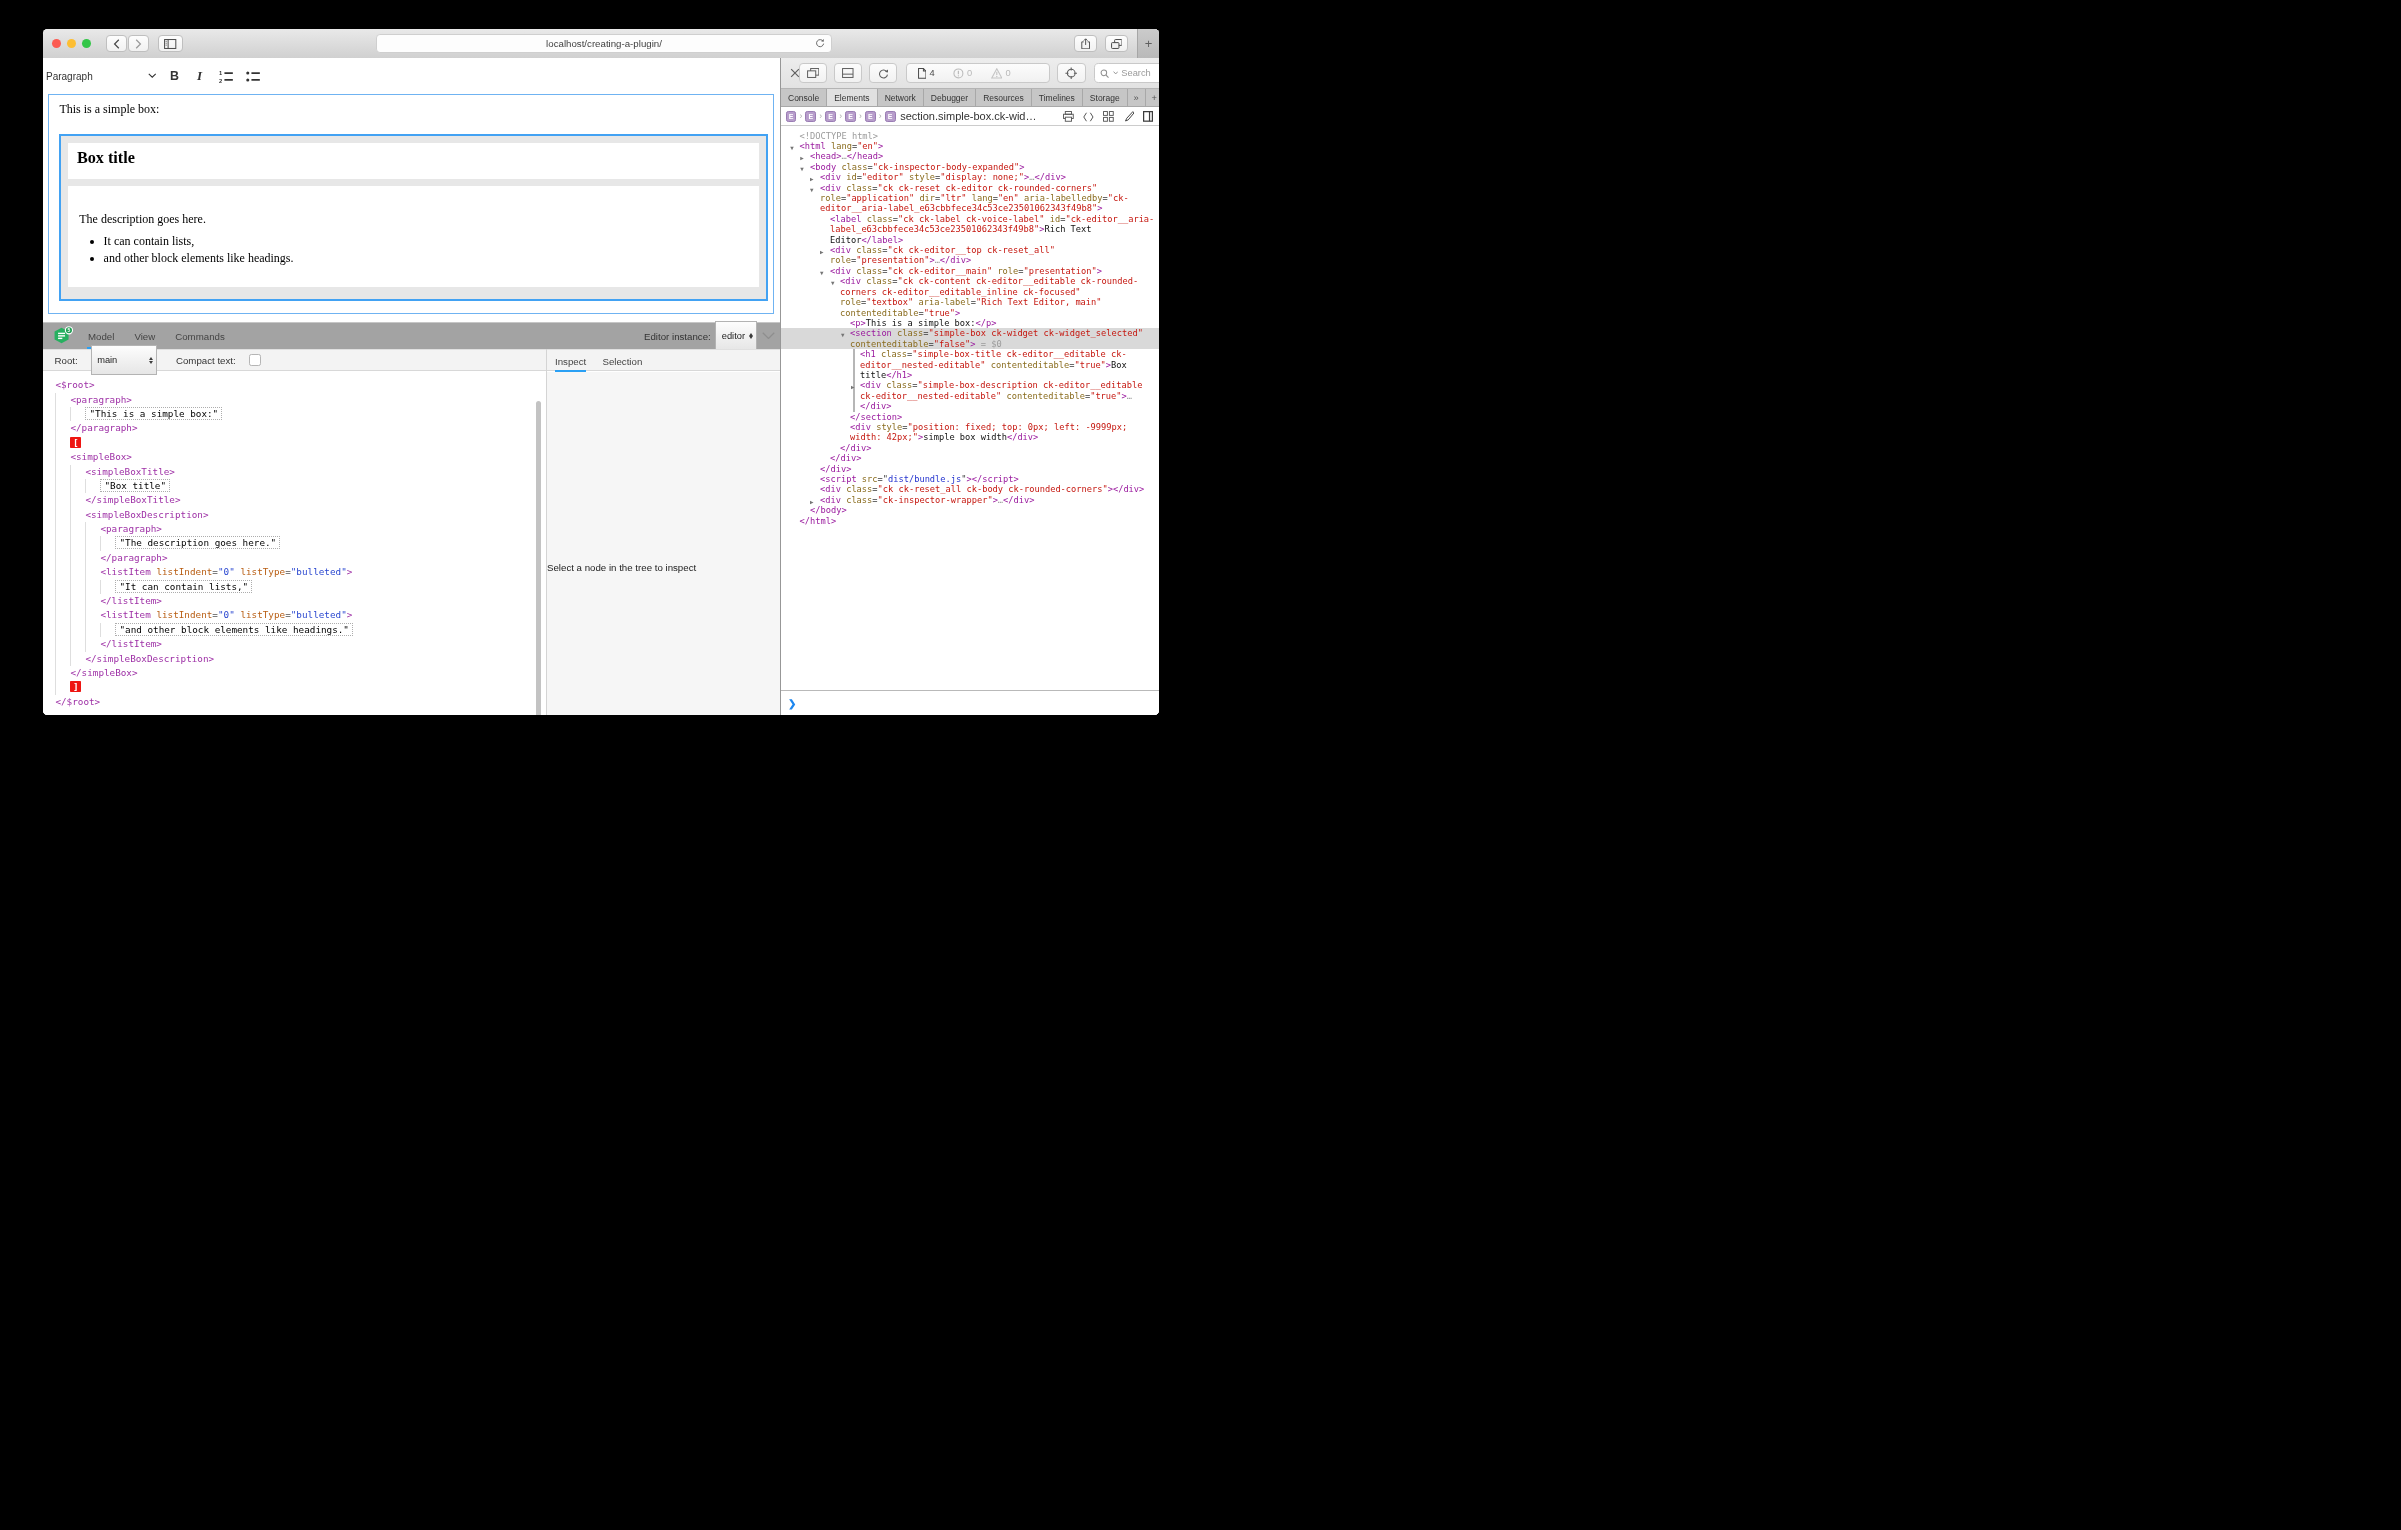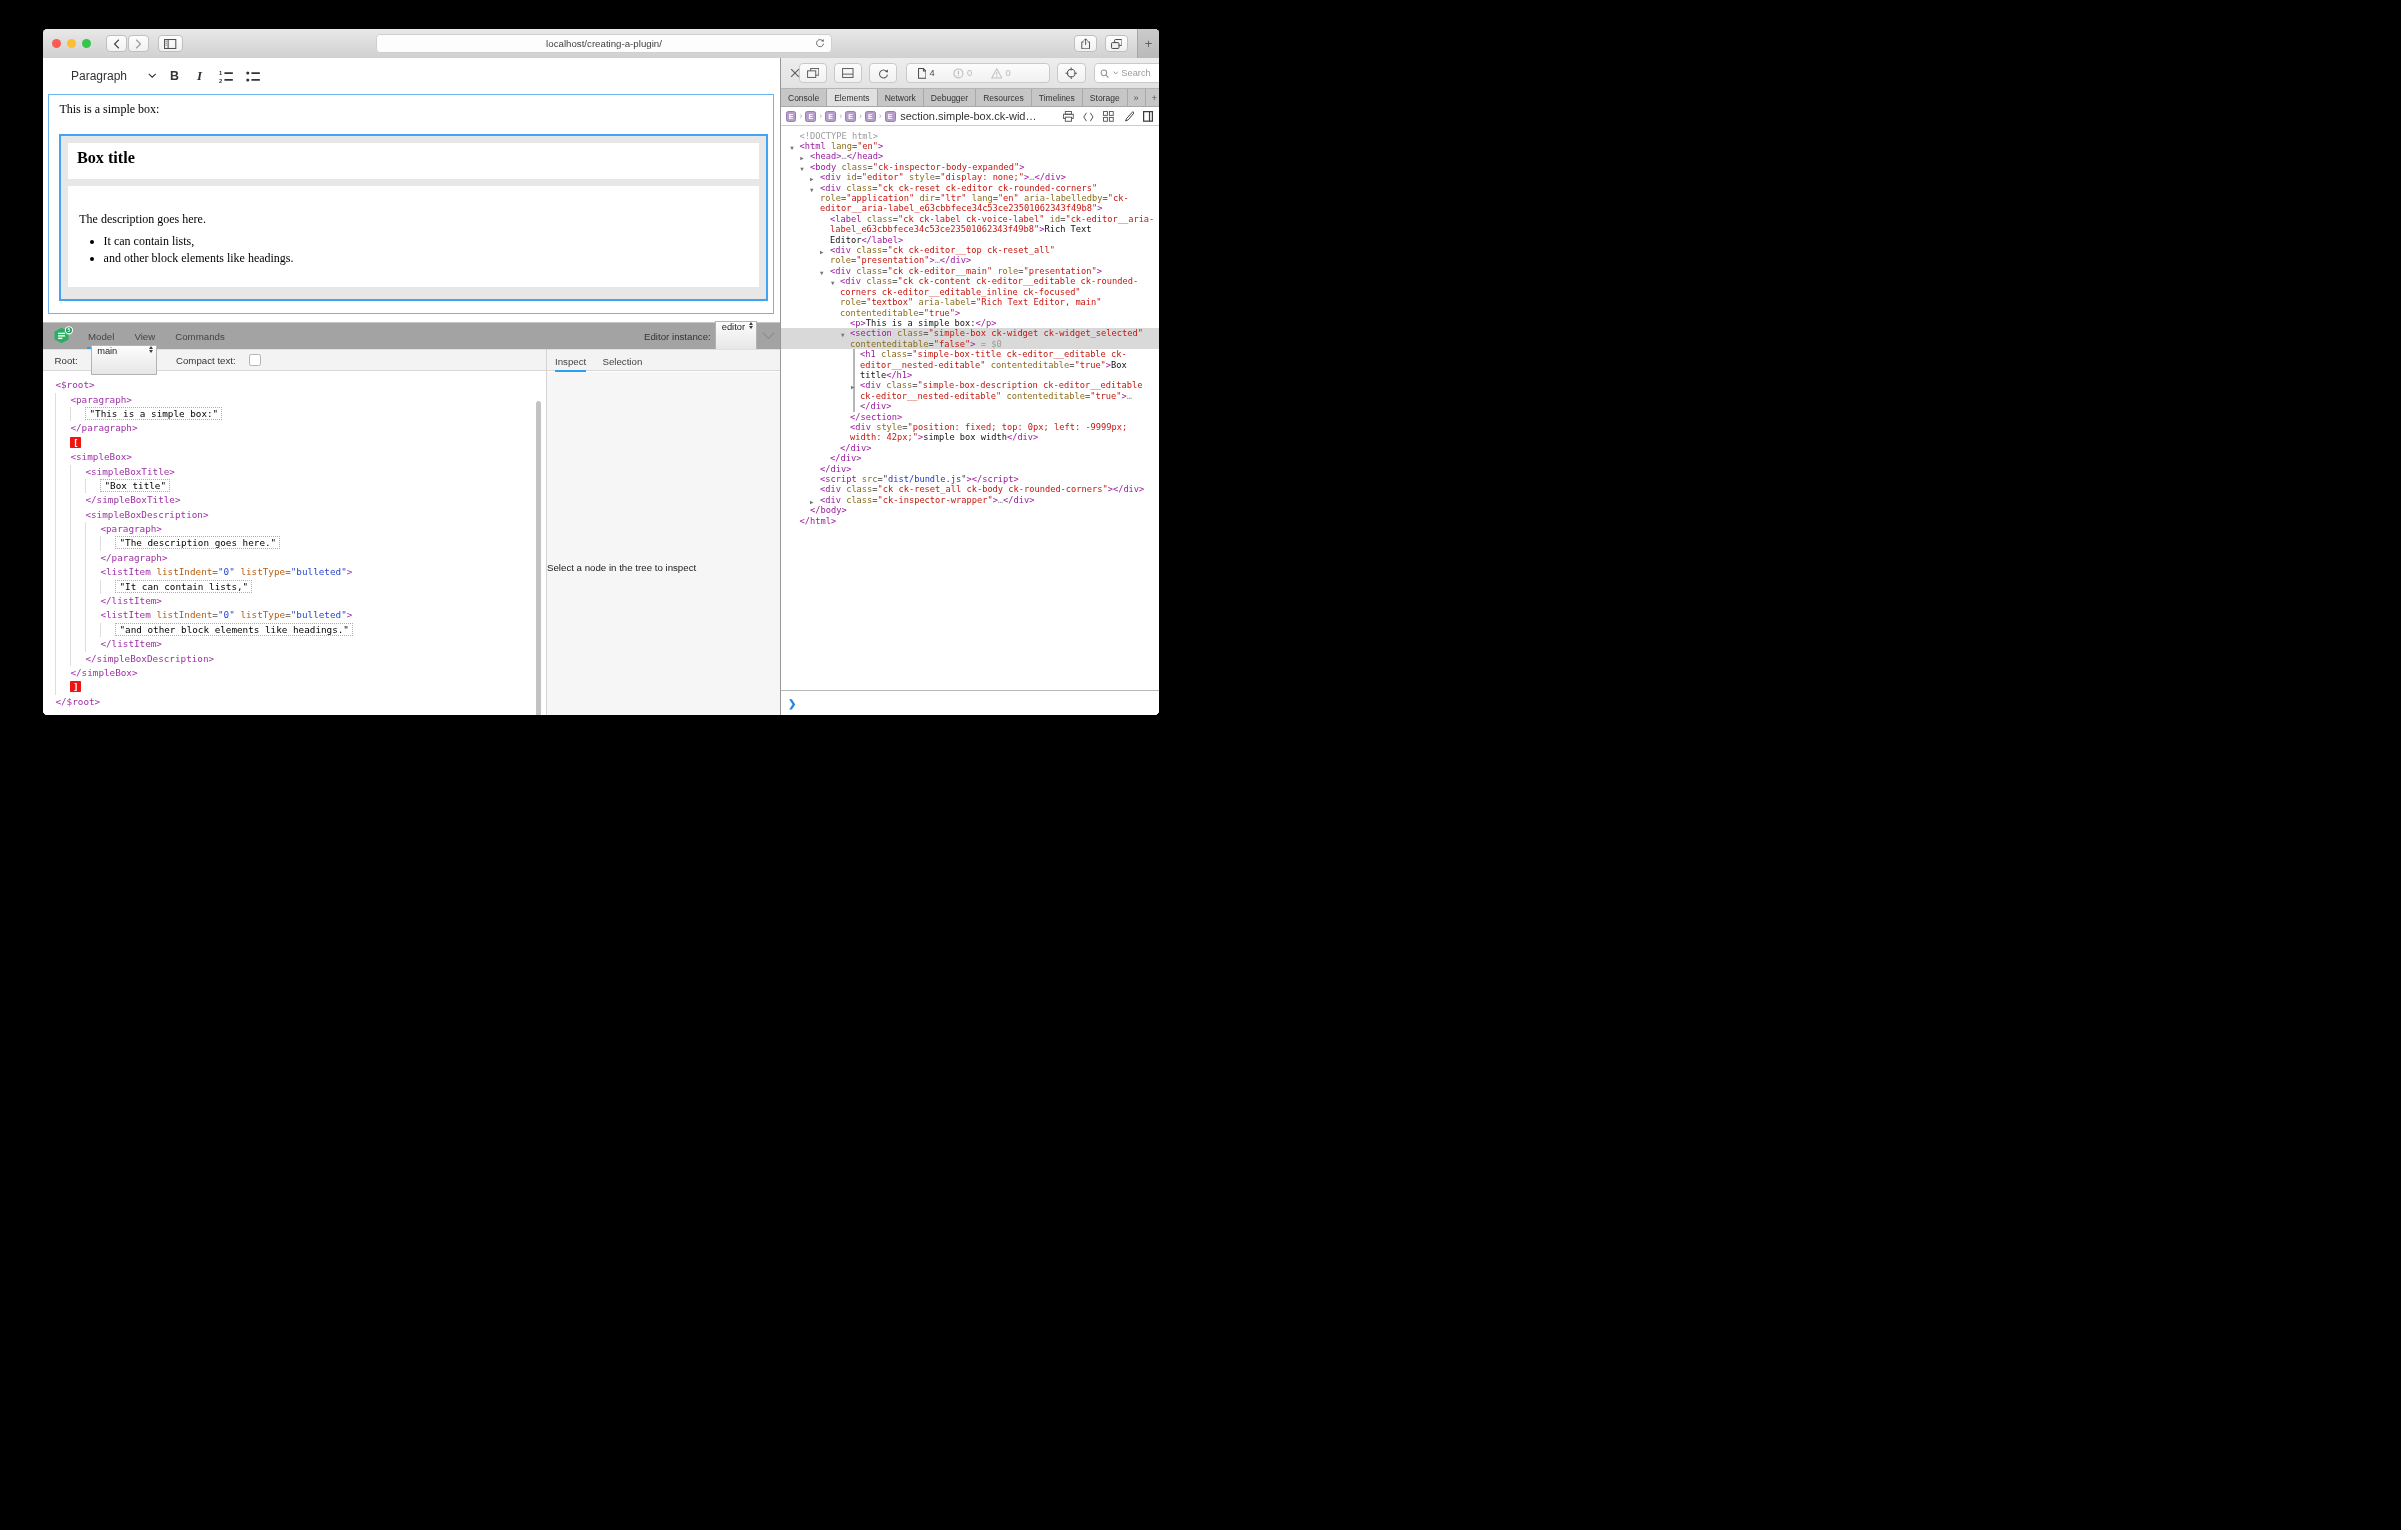--- a/index.html
+++ b/index.html
@@ -19,21 +19,21 @@
     border:0.8px solid #cfcfcf;border-radius:3.9px;display:flex;align-items:center;justify-content:center;
     font-size:9.7px;color:#3f3f3f;box-sizing:border-box;}
   .url-reload{position:absolute;right:6.2px;top:3.1px;}
   .newtab-strip{position:absolute;right:0;top:0;width:21px;height:29px;
     background:linear-gradient(#cbcbcb,#b9b9b9);border-left:0.8px solid #a6a6a6;
     display:flex;align-items:center;justify-content:center;color:#5e5e5e;font-size:13px;}
   
   .page{position:absolute;left:0;top:29px;width:737px;height:657px;background:#fff;}
   .ed-toolbar{position:absolute;left:0;top:0;width:100%;height:36px;background:#fff;}
   .ed-item{position:absolute;top:0;height:36px;display:flex;align-items:center;color:#333;}
-  .paragraph-dd{left:28px;font-size:12px;}
+  .paragraph-dd{left:3px;font-size:10px;}
   .dd-chev{position:absolute;left:105px;top:14.7px;}
   .btn-b{left:127px;font-weight:bold;font-size:12.4px;}
   .btn-i{left:154px;font-family:"Liberation Serif",serif;font-style:italic;font-size:13px;font-weight:bold;}
   .btn-ol{left:176px;} .btn-ul{left:203px;}
   .editable{position:absolute;left:4.6px;top:36px;width:726px;height:220px;border:0.8px solid #6fb3f2;
     background:#fff;box-sizing:border-box;font-family:"Liberation Serif",serif;color:#000;}
   .intro-p{position:absolute;left:10.8px;top:7px;font-size:12px;}
   .widget{position:absolute;left:10px;top:39px;width:709px;height:167px;box-sizing:border-box;
     border:2.3px solid #42a2f3;background:#e7e7e7;}
   .wg-title{position:absolute;left:7px;top:7px;right:7px;height:36px;background:#fff;}
@@ -44,21 +44,21 @@
   .wg-desc li{margin-bottom:2.3px;}
   
   .insp{position:absolute;left:0;top:264px;width:737px;height:393px;background:#fff;border-top:0.8px solid #c6c6c6;box-sizing:border-box;}
   .insp-header{position:absolute;left:0;top:0;width:100%;height:26px;background:#a3a3a3;}
   .insp-logo{position:absolute;left:10px;top:3.1px;}
   .insp-tabs{position:absolute;left:45px;top:0;height:26px;display:flex;gap:20px;}
   .insp-tab{font-size:9.7px;color:#444;display:flex;align-items:center;position:relative;cursor:default;}
   .insp-tab.active:after{content:"";position:absolute;left:-1.5px;right:-1.5px;bottom:0;height:2.3px;background:#2aa0f4;}
   .insp-instance{position:absolute;right:23px;top:0;height:26px;display:flex;align-items:center;gap:4.6px;font-size:9.7px;color:#333;}
   .mini-select{height:30px;background:linear-gradient(#fdfdfd,#e6e6e6);border:0.8px solid #b3b3b3;border-radius:0;
-    display:flex;align-items:flex-start;padding:0 3.1px 0 5.4px;gap:3.9px;font-size:9.3px;color:#222;box-sizing:border-box;}
+    display:flex;align-items:center;padding:0 3.1px 0 5.4px;gap:3.9px;font-size:9.3px;color:#222;box-sizing:border-box;}
   .steppers{display:flex;flex-direction:column;gap:0.8px;}
   .steppers i{width:0;height:0;border-left:2.7px solid transparent;border-right:2.7px solid transparent;}
   .steppers .up{border-bottom:3.1px solid #3c3c3c;}
   .steppers .dn{border-top:3.1px solid #3c3c3c;}
   .insp-collapse{position:absolute;right:4.6px;top:8.5px;}
   .insp-controls{position:absolute;left:0;top:26px;width:100%;height:22.4px;background:#f3f3f3;
     border-top:0.8px solid #e0e0e0;border-bottom:0.8px solid #d8d8d8;box-sizing:border-box;font-size:9.7px;color:#333;}
   .ctl-left{position:absolute;left:11.6px;top:0;height:100%;display:flex;align-items:center;gap:13px;}
   .checkbox{width:10px;height:10px;background:#fff;border:0.8px solid #b5b5b5;border-radius:2.3px;}
   .insp-right-tabs{position:absolute;left:512px;top:0;height:22.4px;display:flex;gap:16.2px;}

